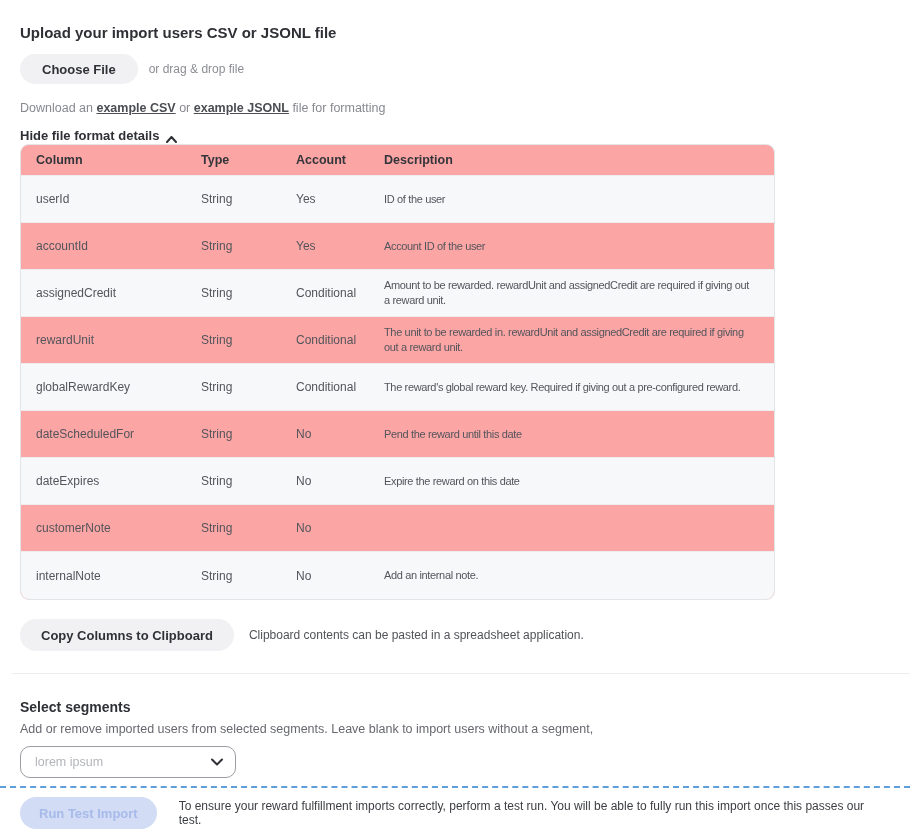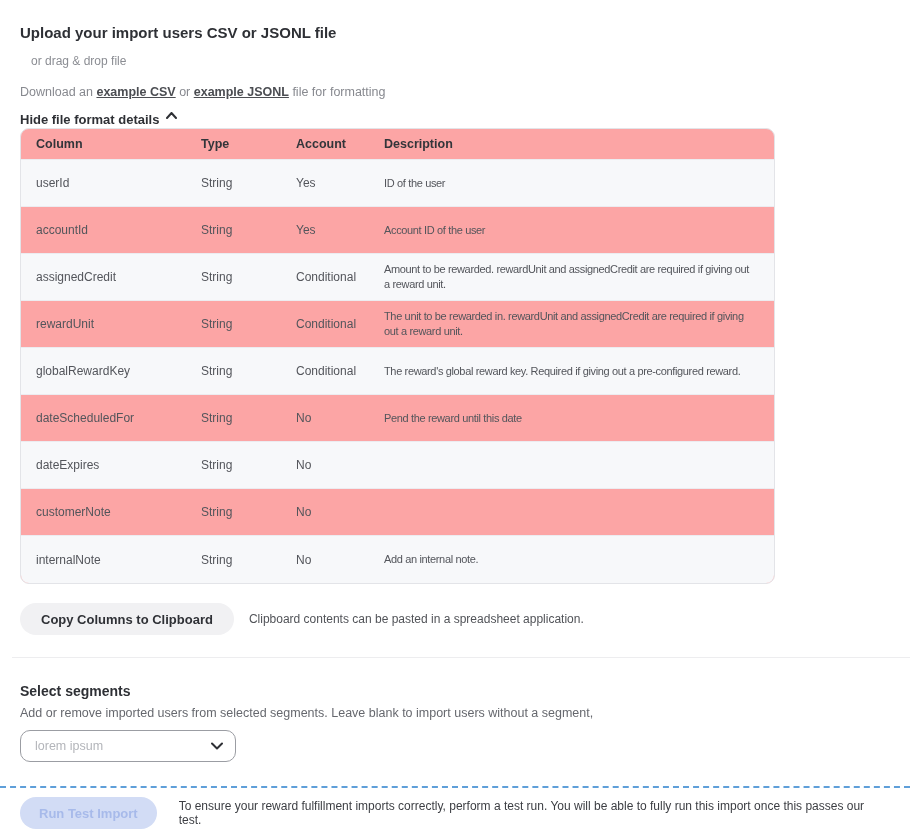--- a/index.html
+++ b/index.html
@@ -22,21 +22,21 @@
   .page-title{font-size:15px;font-weight:700;color:#2e3035;margin:0 0 13px 0;}
   .upload-row{display:flex;align-items:center;margin-bottom:17px;}
   .btn{
     border:none;border-radius:17px;cursor:pointer;
     font-family:inherit;display:inline-flex;align-items:center;justify-content:center;
   }
   .btn-neutral{background:#f1f1f3;color:#2f3136;font-weight:600;font-size:13px;height:30px;padding:0 22px;}
   .drag-hint{font-size:12px;color:#8b8d93;margin-left:11px;}
   .download-line{font-size:12.5px;color:#87898f;margin-bottom:11px;}
   .link{color:#4b4d52;font-weight:600;text-decoration:underline;cursor:pointer;}
-  .toggle-row{display:inline-flex;align-items:flex-start;gap:7px;cursor:pointer;margin-bottom:0;}
+  .toggle-row{display:inline-flex;align-items:flex-end;gap:7px;cursor:pointer;margin-bottom:0;}
   .toggle-label{font-size:13px;font-weight:700;color:#2e3035;}
   .chev{stroke:#2e3035;stroke-width:2;fill:none;stroke-linecap:round;stroke-linejoin:round;}
 
   
   .ftable{
     width:755px;border:1px solid #e3e4e8;border-radius:9px;overflow:hidden;
     margin-bottom:19px;background:#fca5a5;
   }
   .thead{display:flex;align-items:center;height:31px;border-bottom:1px solid #ececf0;}
   .th{font-size:12.5px;font-weight:700;color:#33353a;}
@@ -80,20 +80,21 @@
   .footer-note{font-size:12px;color:#3c3e43;margin-left:22px;}
 </style>
 </head>
 <body>
 
 <div class="content">
 
   <h1 class="page-title">Upload your import users CSV or JSONL file</h1>
 
   <div class="upload-row">
+    <button class="btn btn-neutral">Choose File</button>
     <span class="drag-hint">or drag &amp; drop file</span>
   </div>
 
   <div class="download-line"><span>Download an </span><span class="link">example CSV</span><span> or </span><span class="link">example JSONL</span><span> file for formatting</span></div>
 
   <div class="toggle-row">
     <span class="toggle-label">Hide file format details</span>
     <span style="display:inline-flex;">
       <svg width="11" height="7" viewBox="0 0 11 7">
           <polyline class="chev" points="1,6 5.5,1 10,6"></polyline>
@@ -142,20 +143,21 @@
         <div class="trow">
           <div class="td c1">dateScheduledFor</div>
           <div class="td c2">String</div>
           <div class="td c3">No</div>
           <div class="td c4">Pend the reward until this date</div>
         </div>
         <div class="trow">
           <div class="td c1">dateExpires</div>
           <div class="td c2">String</div>
           <div class="td c3">No</div>
+          <div class="td c4">Expire the reward on this date</div>
         </div>
         <div class="trow">
           <div class="td c1">customerNote</div>
           <div class="td c2">String</div>
           <div class="td c3">No</div>
         </div>
         <div class="trow">
           <div class="td c1">internalNote</div>
           <div class="td c2">String</div>
           <div class="td c3">No</div>

